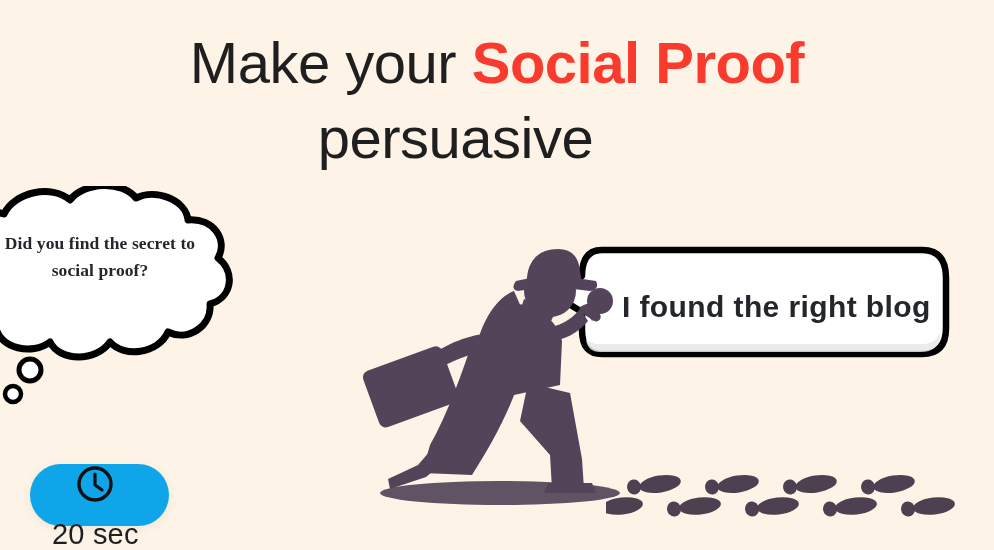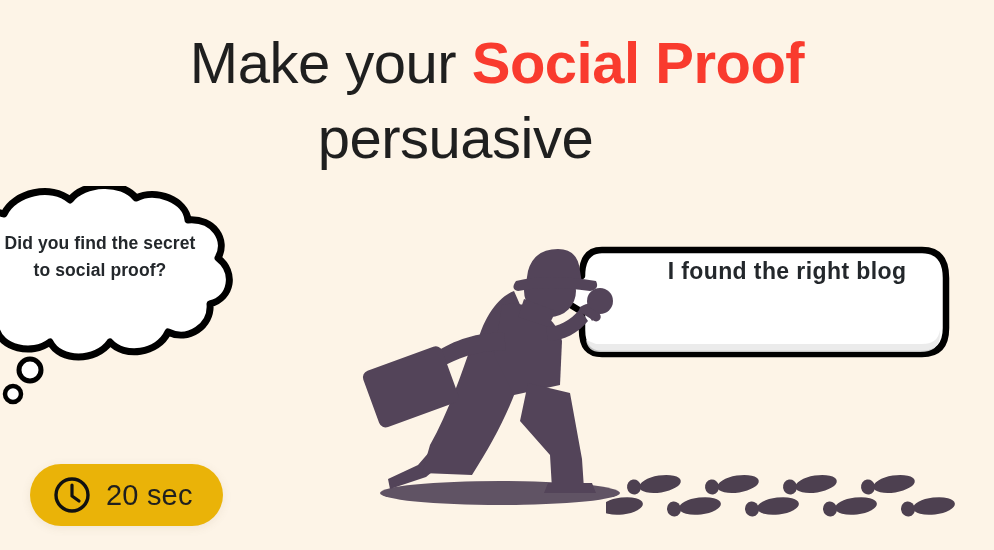--- a/index.html
+++ b/index.html
@@ -59,20 +59,21 @@
     position: absolute;
     left: 48px;
     top: 44px;
     width: 200px;
     text-align: center;
     font-size: 17.5px;
     font-weight: 700;
     color: #23272b;
     line-height: 1.52;
     letter-spacing: 0.1px;
+    font-family: Liberation Serif, serif;
   }
   #thought-dots {
     position: absolute;
     left: 0px;
     top: 352px;
     width: 80px;
     height: 70px;
   }
 
   
@@ -80,24 +81,23 @@
     position: absolute;
     left: 556px;
     top: 234px;
     width: 404px;
     height: 132px;
   }
   #speech-bubble svg { display: block; }
   #speech-text {
     position: absolute;
     left: 66px;
-    top: 24px;
+    top: 56px;
     width: 330px;
-    text-align: center;
-    font-size: 23px;
+    font-size: 30px;
     font-weight: 700;
     color: #23272b;
     letter-spacing: 0.4px;
     white-space: nowrap;
   }
 
   
   #detective {
     position: absolute;
     left: 352px;
@@ -120,23 +120,24 @@
   
   #timer-badge {
     position: absolute;
     left: 30px;
     top: 464px;
     height: 62px;
     display: flex;
     align-items: center;
     gap: 14px;
     padding: 0 30px 0 22px;
-    background: #eab308;
+    background: #0ea5e9;
     border-radius: 34px;
     box-shadow: 0 2px 10px rgba(120, 95, 60, 0.10);
+    flex-direction: column;
   }
   #clock-icon { display: block; flex: 0 0 auto; }
   #timer-label {
     font-size: 29px;
     font-weight: 400;
     color: #1f1f1f;
     letter-spacing: 0.2px;
     white-space: nowrap;
   }
 </style>

